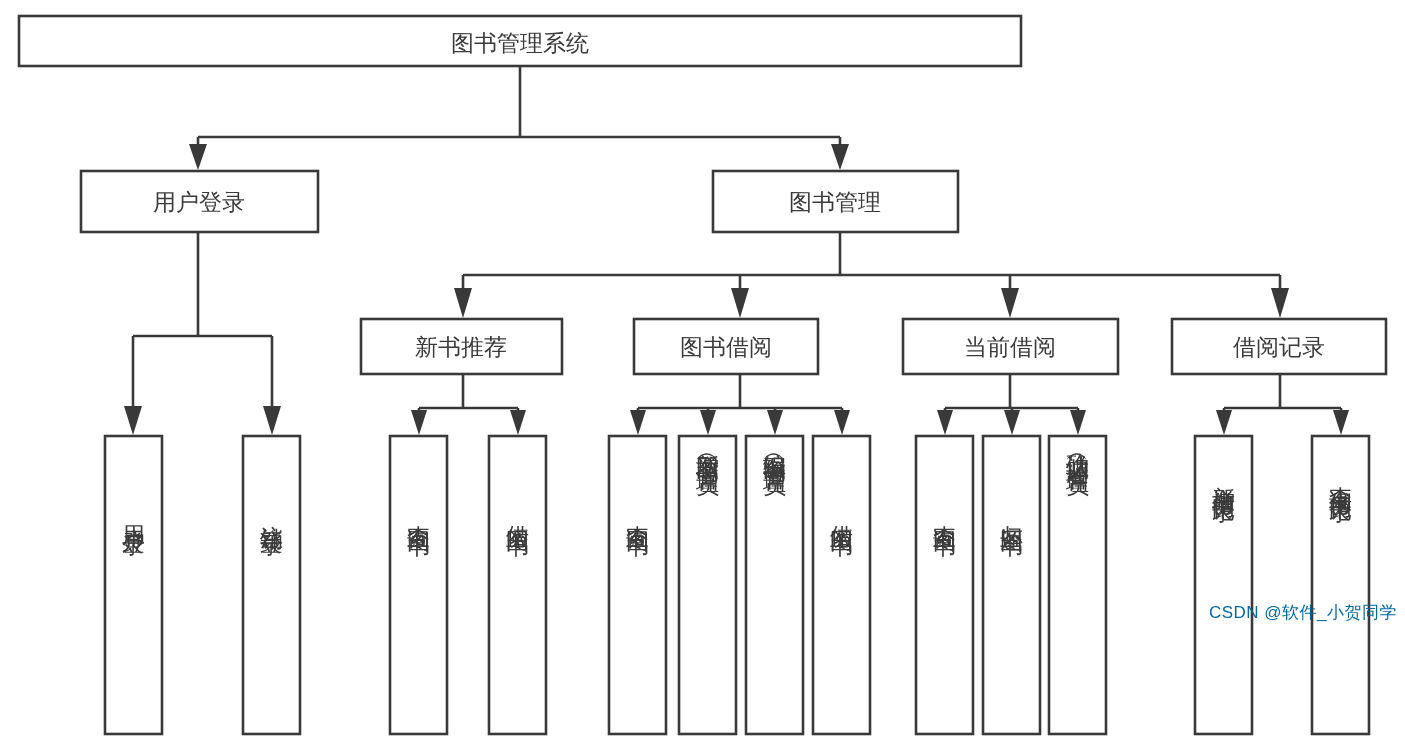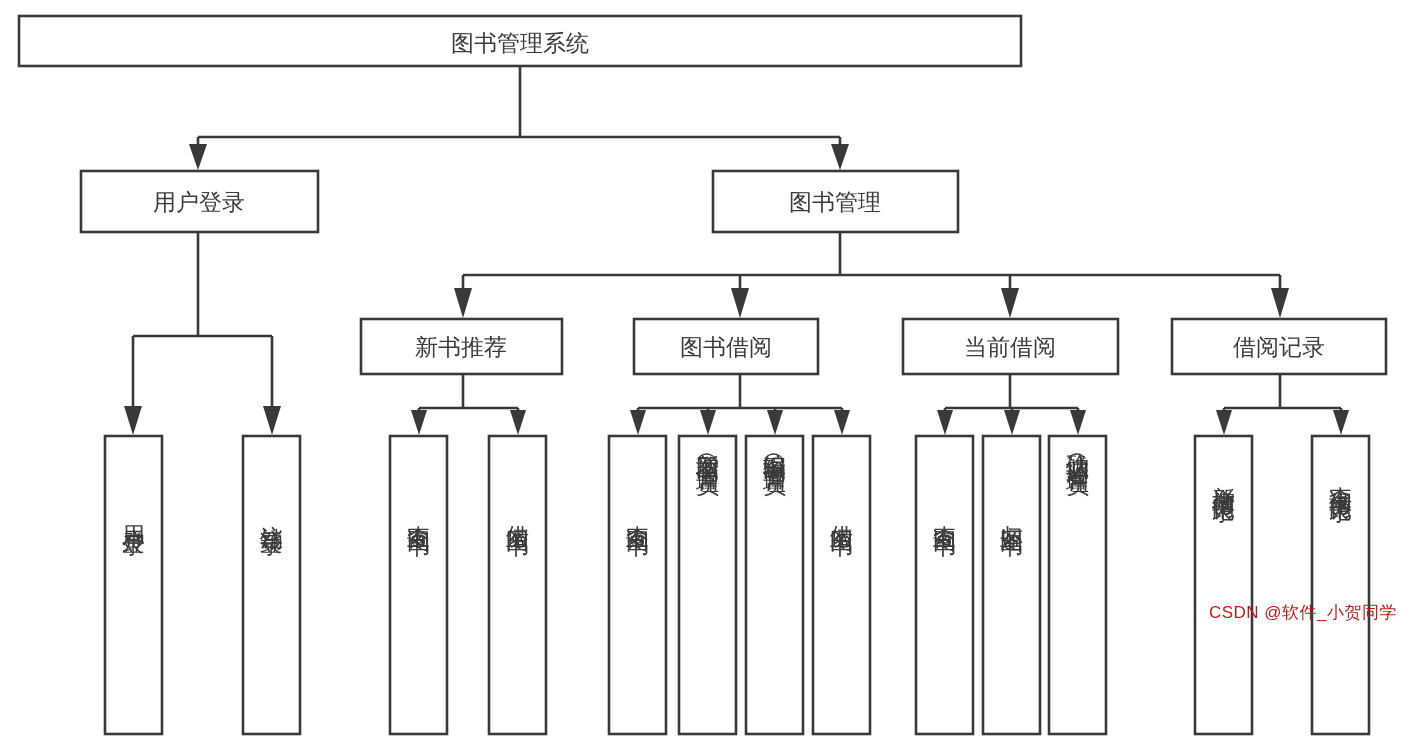--- a/index.html
+++ b/index.html
@@ -55,21 +55,21 @@
     writing-mode: vertical-rl;
     text-orientation: upright;
     letter-spacing: 3px;
   }
   .watermark {
     position: absolute;
     right: 8px;
     bottom: 4px;
     font-family: "Liberation Sans", "DejaVu Sans", sans-serif;
     font-size: 17px;
-    color: #b91c1c;
+    color: #0369a1;
     letter-spacing: 0.5px;
     white-space: nowrap;
     pointer-events: none;
   }
 </style>
 </head>
 <body>
 
 <div id="diagram-root">
 

